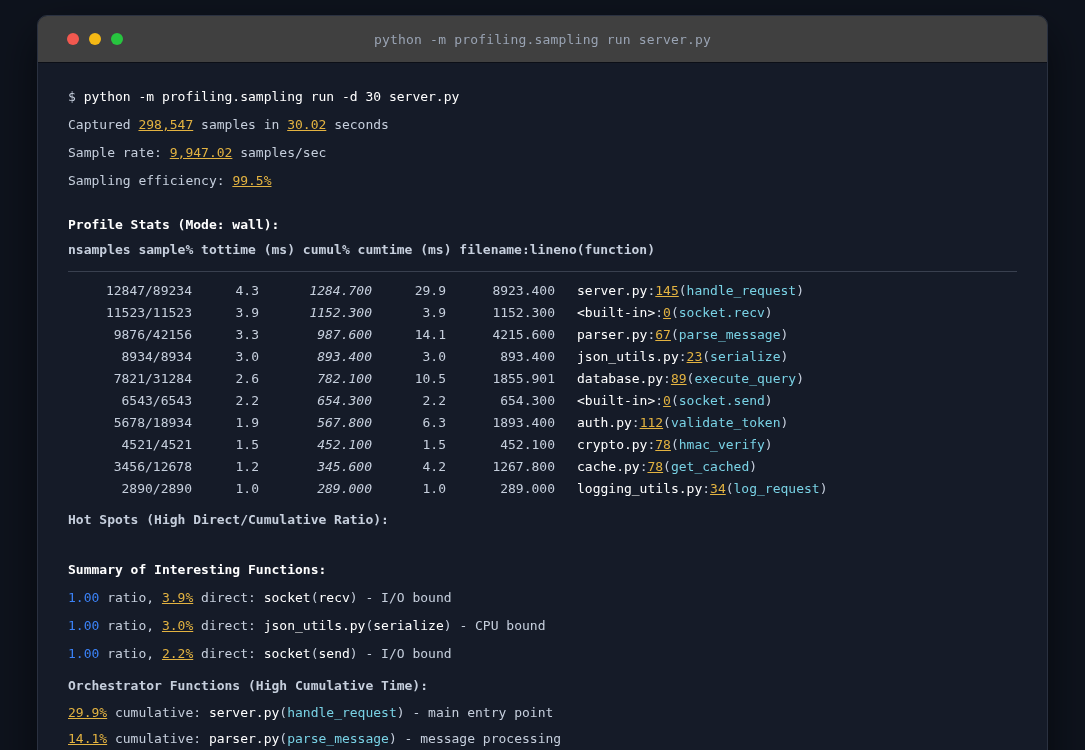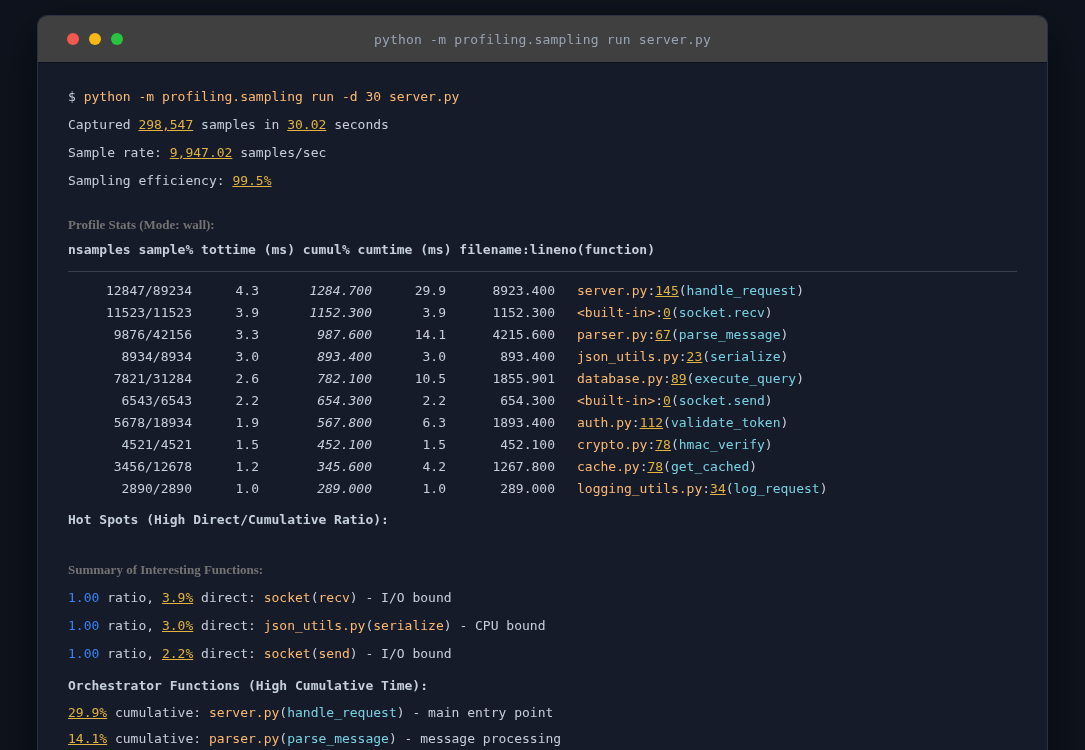--- a/index.html
+++ b/index.html
@@ -19,22 +19,22 @@
   .tl-green { background:#27c53f; }
   .title { position:absolute; left:0; right:0; text-align:center; color:#99a3b3;
     font-size:13px; letter-spacing:.2px; }
 
   .bodyc { padding:20px 30px; font-size:13px; color:#c6cfdd; }
 
   .line { line-height:28px; white-space:pre; }
   .row  { line-height:22px; white-space:pre; }
   .thead { line-height:22px; white-space:pre; font-weight:bold; }
   .heading { font-weight:bold; }
-  .blue { color:#737373;font-family:Liberation Serif, serif; }
-  .green { color:#fdba74; }
+  .blue { color:#ffffff; }
+  .green { color:#ffffff; }
   .yellow { color:#e3b341;text-decoration:underline; }
   .cyan { color:#79d2e5; }
   .red-t { color:#3b82f6; }
   .fg { color:#c6cfdd; }
 
   .rule { border:0; border-top:1px solid #39404f; margin:10px 0 8px 0; }
 
   .col { display:inline-block; text-align:right; }
   .c1 { width:124px; } .c2 { width:67px; } .c3 { width:113px;font-style:italic; }
   .c4 { width:74px; }  .c5 { width:109px; }

